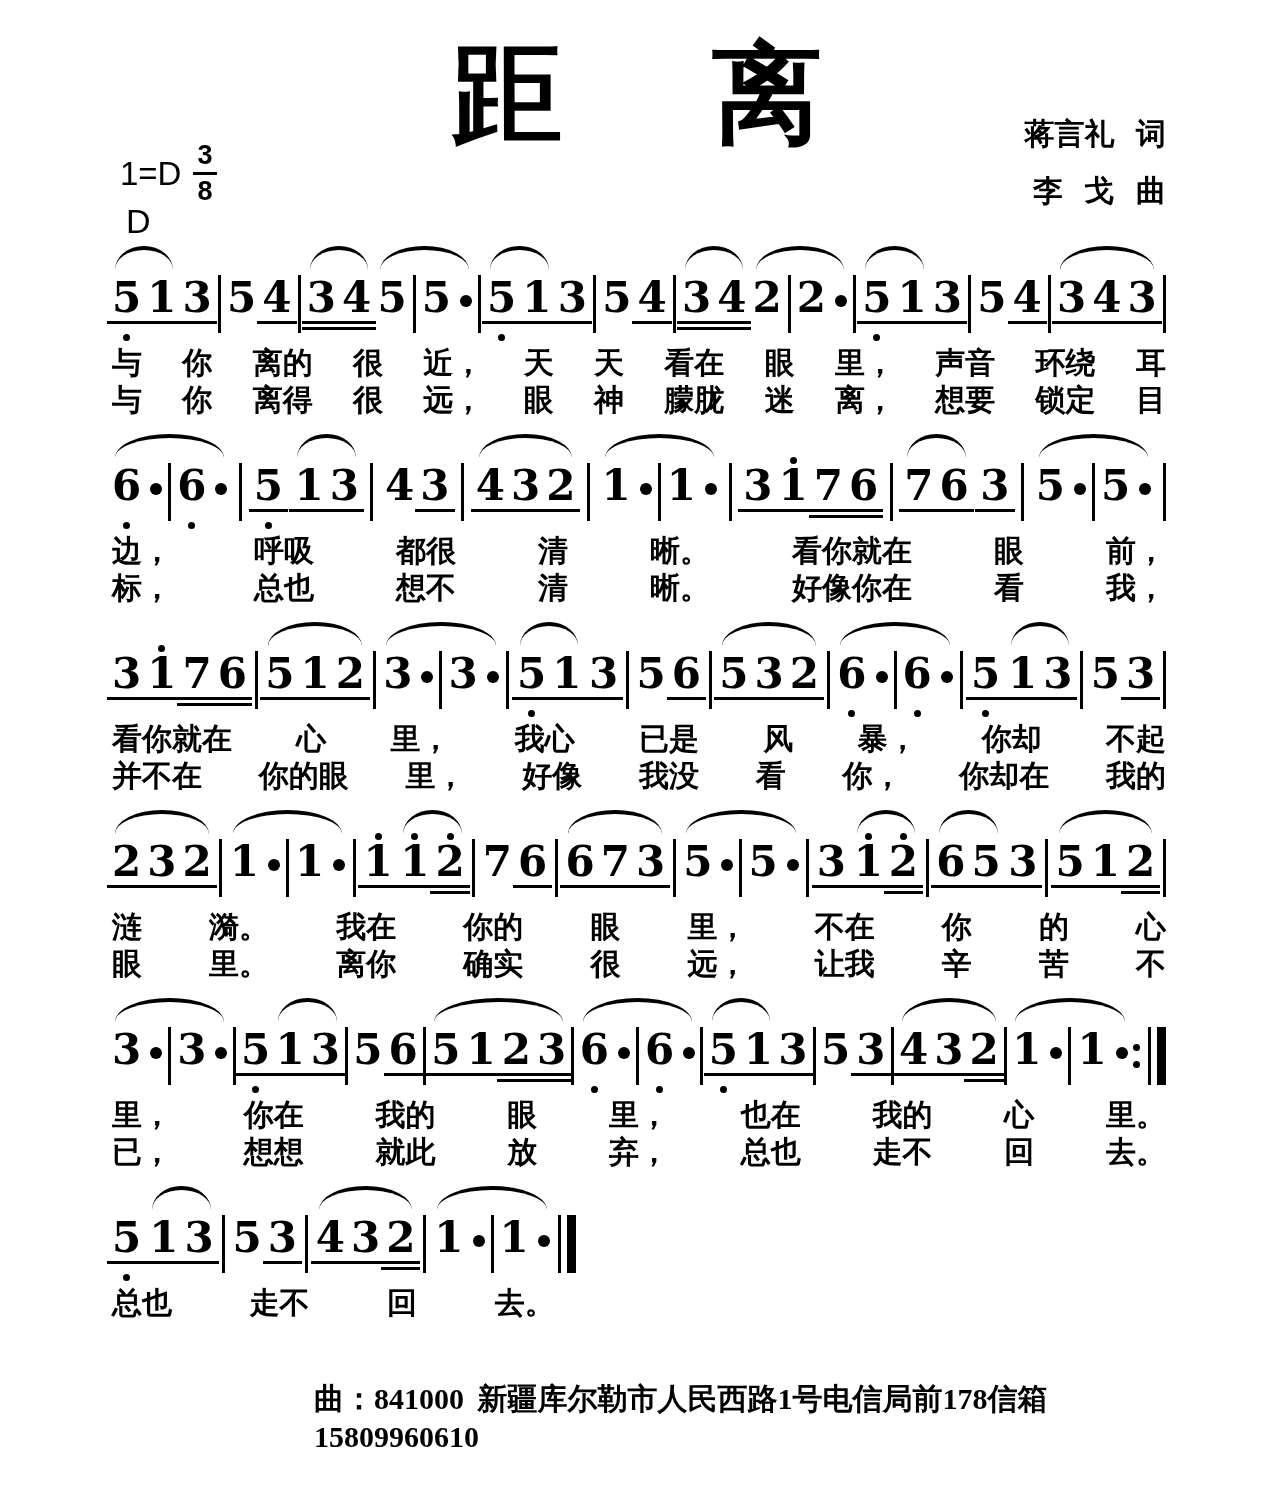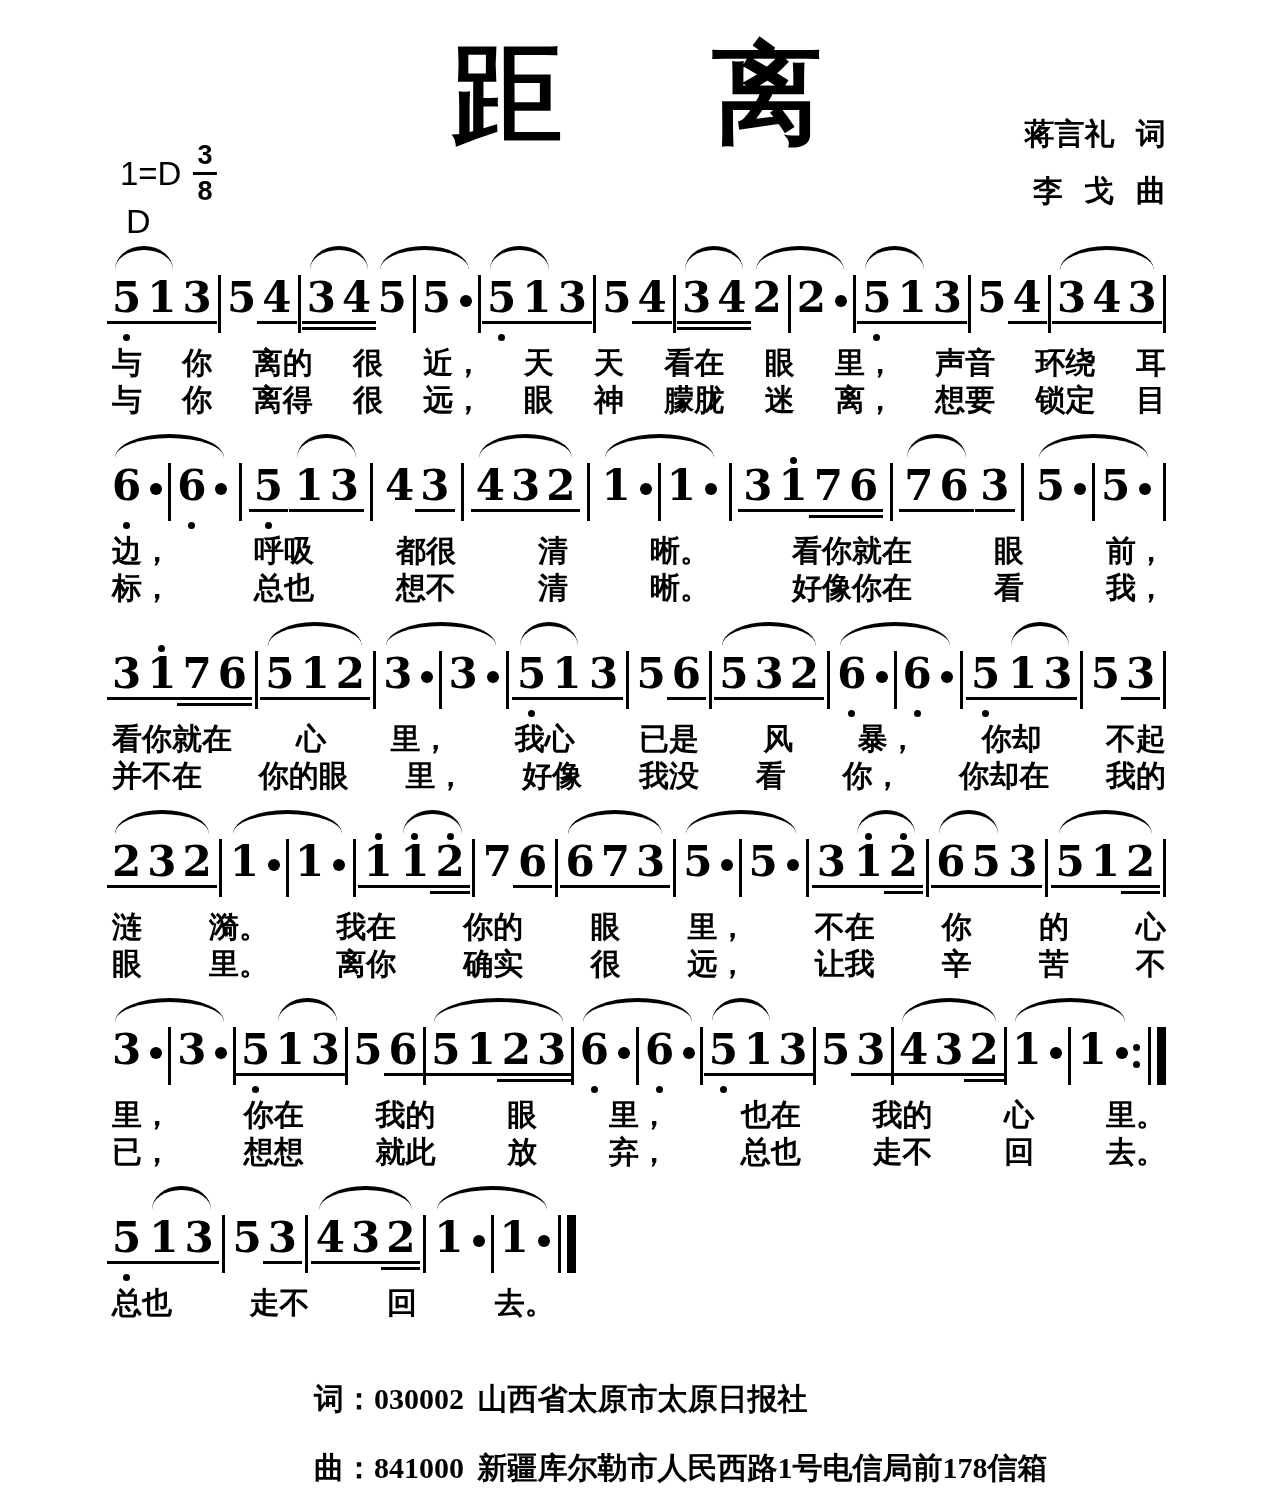--- a/index.html
+++ b/index.html
@@ -1716,16 +1716,15 @@
             <span>总也</span>
             <span>走不</span>
             <span>回</span>
             <span>去。</span>
           </div>
         </div>
       </div>
     </div>
 
   <div class="footer">
-    <div>词：030002  山西省太原市太原日报社</div>
     <div>曲：841000  新疆库尔勒市人民西路1号电信局前178信箱  15809960610</div>
   </div>
 </div>
 
 </body></html>

